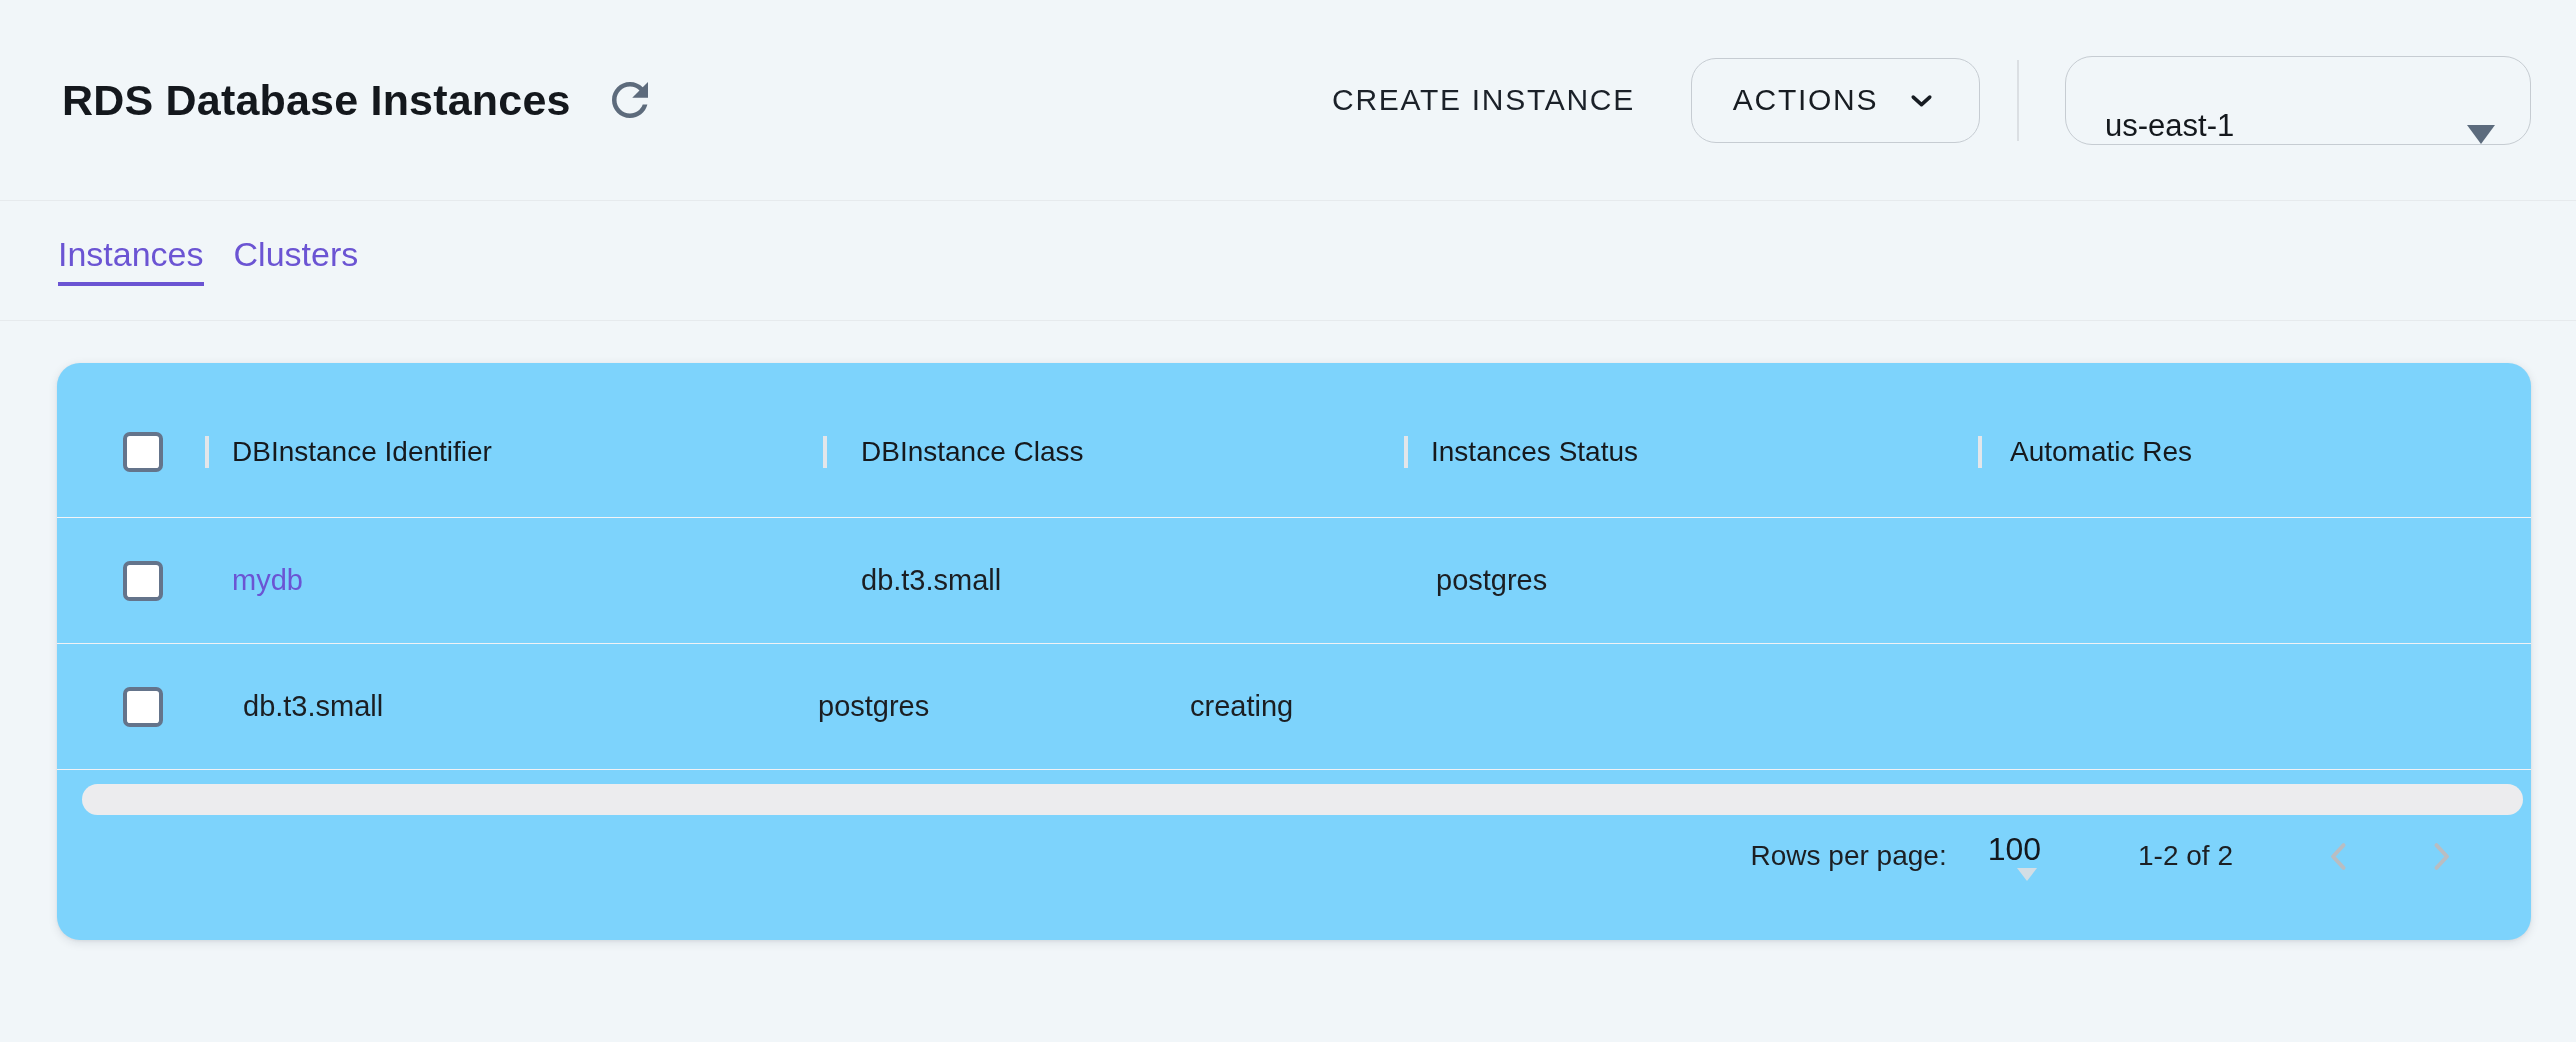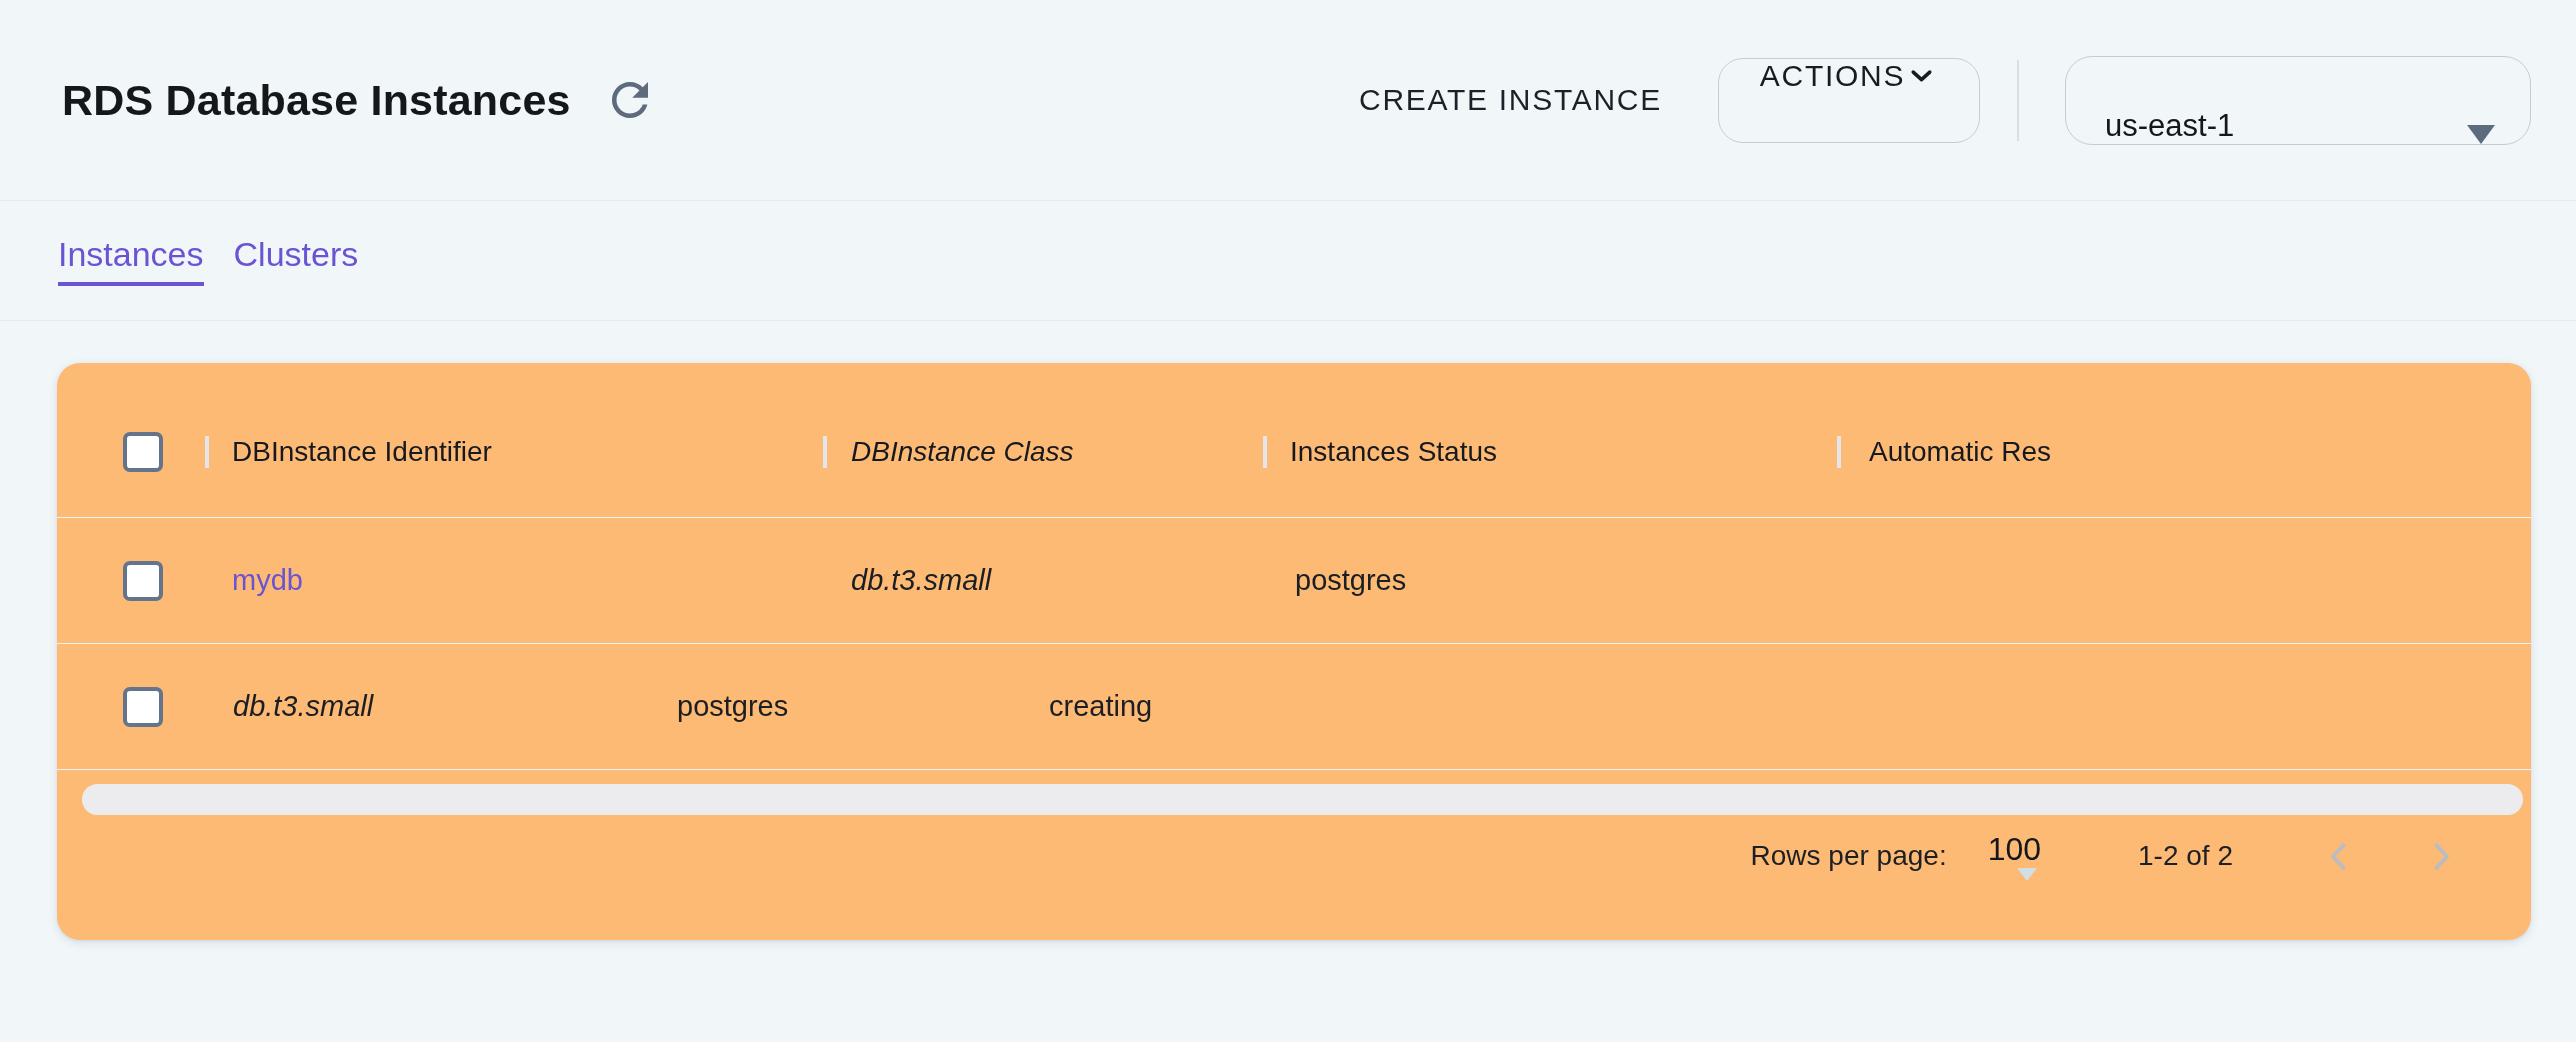--- a/index.html
+++ b/index.html
@@ -42,21 +42,22 @@
     font-weight: 500;
     color: #1b2129;
     background: none; border: none;
     cursor: pointer;
     font-family: "Liberation Sans", sans-serif;
   }
   .outlined-button {
     margin-left: 56px;
     height: 85px;
     padding: 0 41px;
-    display: flex; 
+    display: flex; align-items: center;
+    gap: 27px;
     background: transparent;
     border: 1.9px solid #c6ccd2;
     border-radius: 25px;
     font-size: 30px;
     letter-spacing: 1.7px;
     font-weight: 500;
     color: #171c22;
     cursor: pointer;
     font-family: "Liberation Sans", sans-serif;
   }
@@ -103,21 +104,21 @@
     padding-bottom: 7.7px;
     border-bottom: 4.8px solid transparent;
   }
   .tab.active { border-bottom-color: #6b54d3; }
 
   
   .card {
     position: relative;
     margin: 42px 45px 0 57px;
     height: 577px;
-    background: #fdba74;
+    background: #7dd3fc;
     border-radius: 23px;
     box-shadow: 0 2.9px 9.7px rgba(20,30,45,0.10), 0 1px 2.9px rgba(20,30,45,0.06);
     overflow: hidden;
     padding-top: 23px;
   }
   .thead, .trow { display: flex; align-items: center; white-space: nowrap; }
   .thead {
     height: 132px;
     border-bottom: 1.9px solid #f3f4f6;
     font-size: 28px;
@@ -125,21 +126,21 @@
   }
   .trow {
     height: 126px;
     font-size: 29px;
     border-bottom: 1.9px solid #f1f2f5;
   }
   .trow:last-of-type { border-bottom: none; }
   .cell { flex: none; overflow: hidden; }
   .c0 { width: 148px; padding-left: 66px; }
   .c1 { width: 618px; padding-left: 27px; }
-  .c2 { width: 440px; padding-left: 28px; font-style: italic; }
+  .c2 { width: 581px; padding-left: 38px; }
   .c3 { width: 377px; padding-left: 32px; }
   .c4 { width: 574px; padding-left: 27px; }
   .c5 { flex: 1 1 auto; min-width: 0; padding-left: 32px; }
   .thead .cell { position: relative; }
   .thead .tick::before {
     content: "";
     position: absolute;
     left: 0; top: 50%;
     transform: translateY(-50%);
     width: 3.9px; height: 35px;

